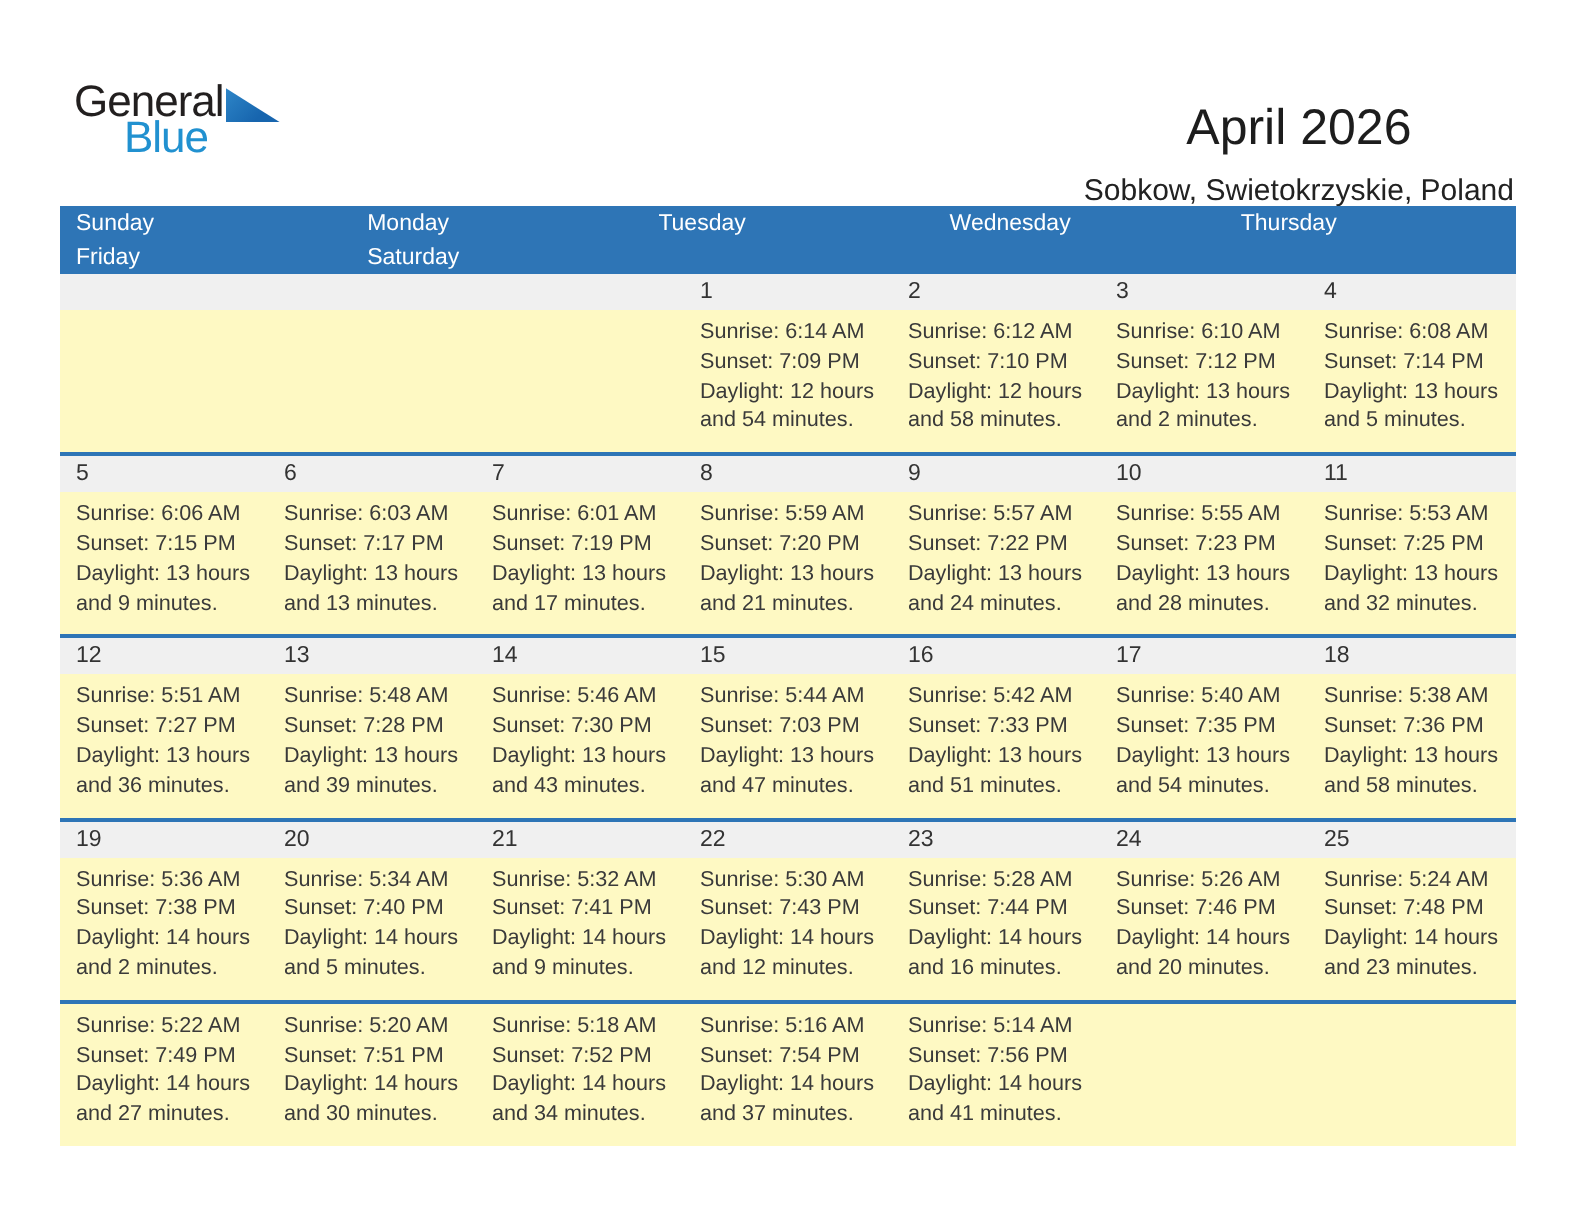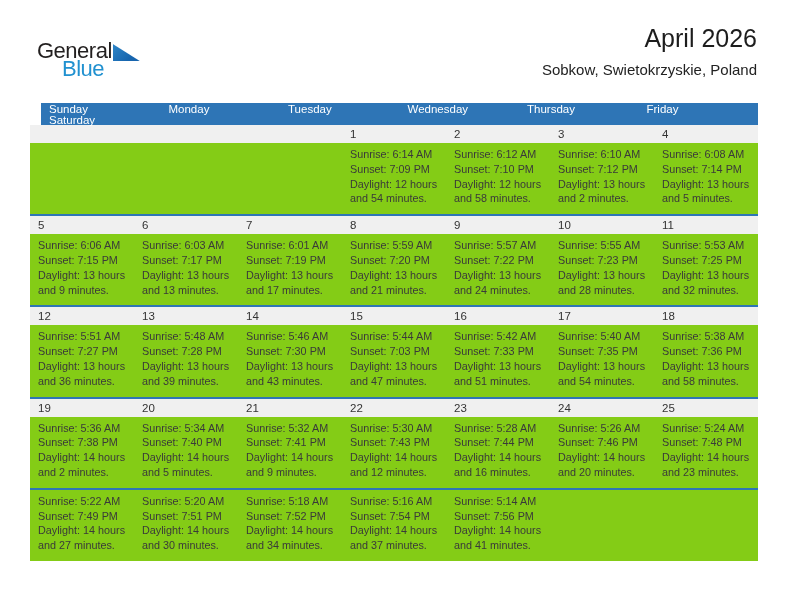--- a/index.html
+++ b/index.html
@@ -18,34 +18,34 @@
   
   .brand{position:absolute;left:37px;top:40px;line-height:1;}
   .logo-row{display:flex;align-items:flex-end;}
   .logo-general{font-size:22px;color:#221F1F;letter-spacing:-0.5px;}
   .logo-triangle{display:inline-block;width:27px;height:17px;margin-left:1px;margin-bottom:1px;
     background:linear-gradient(135deg,#2E86C8 0%,var(--triangle-blue) 70%);
     clip-path:polygon(0 0, 100% 100%, 0 100%);}
   .logo-blue{font-size:22px;color:var(--logo-blue);letter-spacing:-0.5px;margin-left:25px;margin-top:-4px;}
 
   
-  .title-block{position:absolute;right:35px;top:24px;text-align:right;}
+  .title-block{position:absolute;right:35px;top:50px;text-align:center;}
   .title{font-size:25px;color:var(--title-dark);}
   .subtitle{font-size:15px;color:#222222;margin-top:8px;}
 
   
   .calendar{position:absolute;left:30px;top:103px;width:728px;}
-  .weekday-header{display:grid;grid-template-columns:repeat(6,1fr);background:var(--header-blue);
-    height:22px;align-items:center;margin-left:11px;}
+  .weekday-header{display:grid;grid-template-columns:repeat(5,1fr);background:var(--header-blue);
+    height:34px;align-items:center;}
   .weekday-label{color:#ffffff;font-size:11.5px;padding-left:8px;white-space:nowrap;overflow:hidden;}
 
   .week-row + .week-row{border-top:2px solid var(--header-blue);}
   .num-strip{display:grid;grid-template-columns:repeat(7,1fr);background:var(--band-gray);height:18px;}
   .num-cell{font-size:11.5px;color:#333333;padding:3px 0 0 8px;}
-  .detail-strip{display:grid;grid-template-columns:repeat(7,1fr);min-height:69px;background:#84cc16;}
+  .detail-strip{display:grid;grid-template-columns:repeat(7,1fr);min-height:69px;background:#fef9c3;}
   .detail-cell{font-size:10.8px;line-height:14.8px;color:var(--text-dark);padding:4px 4px 8px 8px;
     white-space:nowrap;overflow:hidden;}
 </style>
 </head>
 <body>
 
 <div class="page">
 
   <div class="brand">
     <div class="logo-row">

